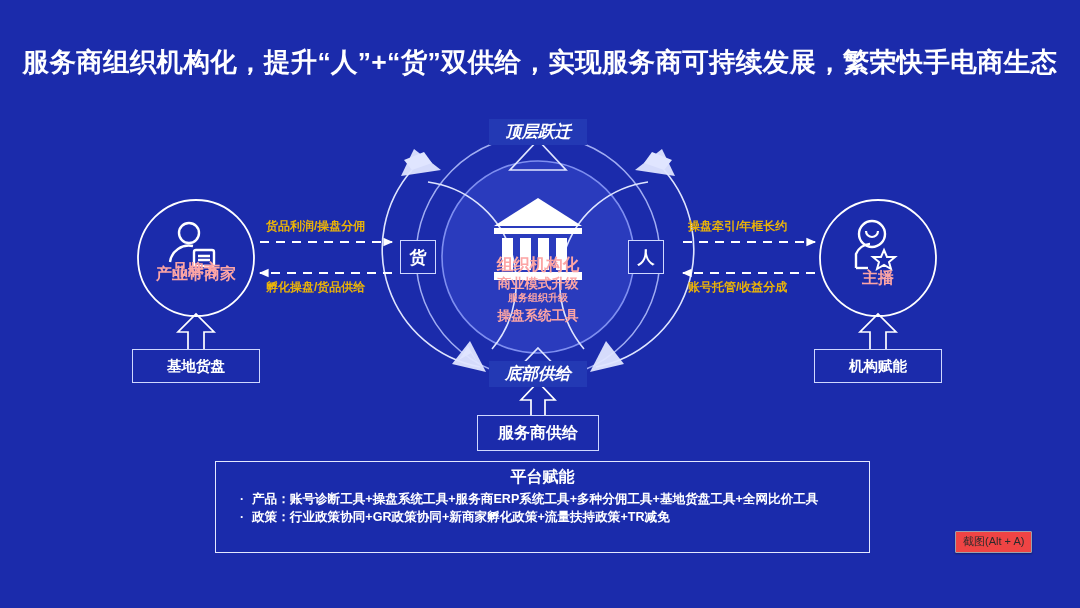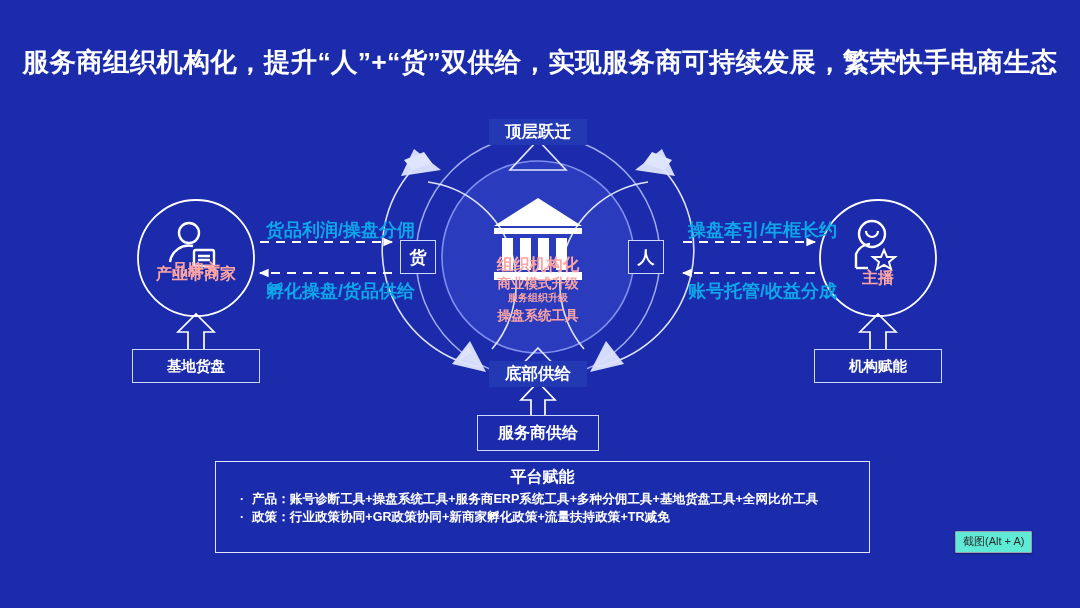--- a/index.html
+++ b/index.html
@@ -66,29 +66,30 @@
   .plate {
     position: absolute;
     display: flex;
     align-items: center;
     justify-content: center;
     background: #2339b4;
     color: #ffffff;
     font-weight: 700;
     font-size: 16.5px;
     white-space: nowrap;
+    font-style: italic;
   }
 
   
   .flow-cap {
     position: absolute;
-    font-size: 18px;
-    font-weight: 700;
-    white-space: nowrap;
-    color: #0ea5e9;
+    font-size: 12px;
+    font-weight: 700;
+    white-space: nowrap;
+    color: #eab308;
   }
 
   
   #platform {
     position: absolute;
     left: 215px; top: 461px;
     width: 655px; height: 92px;
     border: 1.5px solid #e3e8ff;
     background: rgba(27,43,171,0.35);
     padding: 5px 0 0 0;
@@ -114,21 +115,21 @@
     flex: 0 0 12px;
     text-align: left;
     font-size: 12px;
   }
 
   
   #shot-tip {
     position: absolute;
     left: 955px; top: 531px;
     padding: 2px 7px 3px 7px;
-    background: #5eead4;
+    background: #ef4444;
     border: 1px solid #9aa0ad;
     color: #2b2b2b;
     font-size: 11px;
     font-weight: 400;
     border-radius: 1px;
     white-space: nowrap;
     box-shadow: 0 1px 2px rgba(0,0,0,0.35);
   }
 </style>
 </head>

